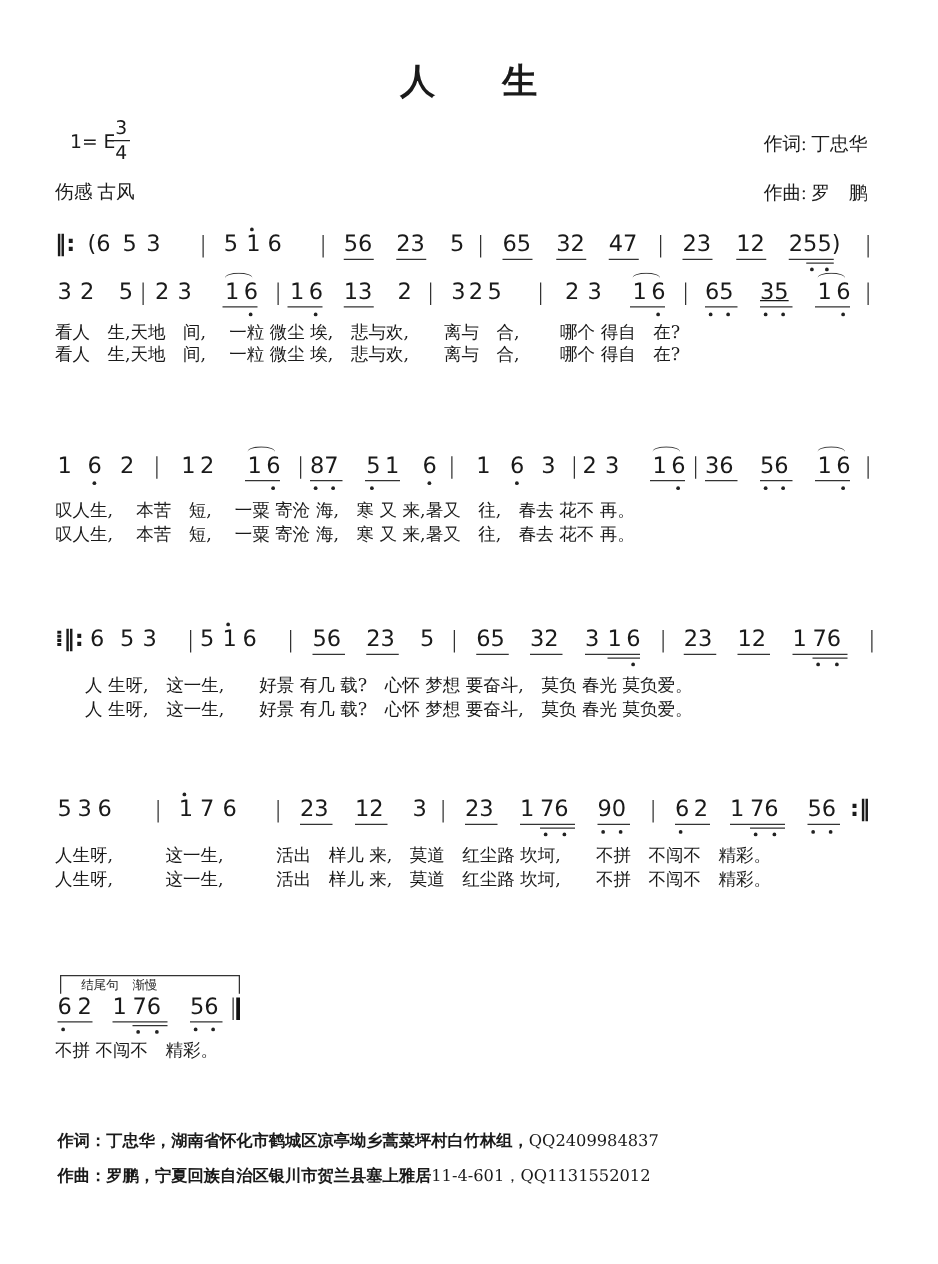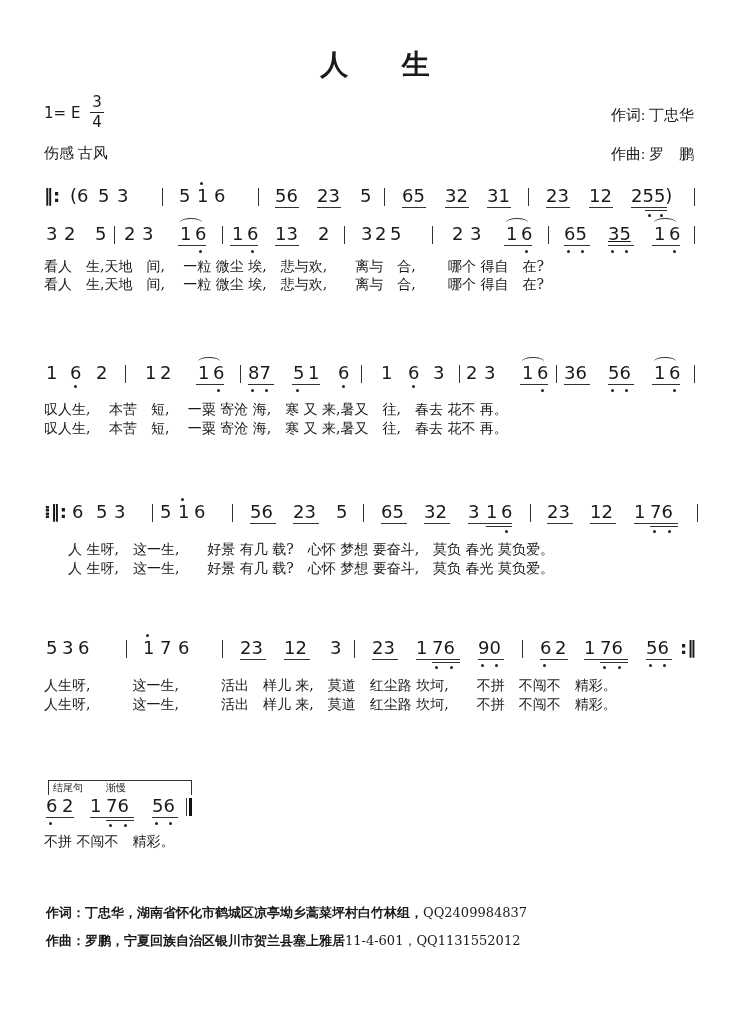--- a/index.html
+++ b/index.html
@@ -1,21 +1,21 @@
 <!DOCTYPE html>
 <html><head>
 <meta charset="utf-8">
 <style>
   html, body { margin:0; padding:0; background:#ffffff; }
   body { width:750px; height:1011px; position:relative; overflow:hidden; color:#1a1a1a; }
   .sans { font-family: "DejaVu Sans", "Liberation Sans", sans-serif; }
   .serif { font-family: "DejaVu Serif", "Liberation Serif", serif; }
   .abs { position:absolute; }
   .title { top:46px; left:0; width:750px; text-align:center; font-size:28px; font-weight:bold; letter-spacing:22px; padding-left:22px; box-sizing:border-box; }
-  .key { top:104px; left:44px; font-size:15px; }
+  .key { top:104px; left:56px; font-size:15px; }
   .frac { position:absolute; top:94px; left:90px; font-size:15px; text-align:center; line-height:17px; width:14px; }
   .frac .line { border-top:1px solid #222; margin:1px 0; }
   .meta-right { right:56px; font-size:15px;font-family:Liberation Serif, serif; }
   .mood { top:144px; left:44px; font-size:15px;font-family:Liberation Serif, serif; }
 
   .row { position:absolute; left:0; width:750px; height:24px; }
   .n { position:absolute; font-size:18px; line-height:20px; white-space:pre; }
   .bar { position:absolute; width:1px; height:18px; background:#333; }
   .ul { position:absolute; height:1px; background:#333; }
   .dot { position:absolute; width:3px; height:3px; border-radius:50%; background:#222; }
@@ -55,21 +55,21 @@
   <span class="n" style="left:275px;">56</span>
   <span class="ul" style="left:275px;top:21px;width:24px;"></span>
   <span class="n" style="left:317px;">23</span>
   <span class="ul" style="left:317px;top:21px;width:24px;"></span>
   <span class="n" style="left:360px;">5</span>
   <span class="bar" style="left:384px;top:2px;"></span>
   <span class="n" style="left:402px;">65</span>
   <span class="ul" style="left:402px;top:21px;width:24px;"></span>
   <span class="n" style="left:445px;">32</span>
   <span class="ul" style="left:445px;top:21px;width:24px;"></span>
-  <span class="n" style="left:487px;">31</span>
+  <span class="n" style="left:487px;">47</span>
   <span class="ul" style="left:487px;top:21px;width:24px;"></span>
   <span class="bar" style="left:528px;top:2px;"></span>
   <span class="n" style="left:546px;">23</span>
   <span class="ul" style="left:546px;top:21px;width:24px;"></span>
   <span class="n" style="left:589px;">12</span>
   <span class="ul" style="left:589px;top:21px;width:24px;"></span>
   <span class="n" style="left:631px;">255)</span>
   <span class="ul" style="left:631px;top:21px;width:36px;"></span>
   <span class="ul" style="left:645px;top:24px;width:22px;"></span>
   <span class="dot" style="left:648px;top:28px;"></span>
@@ -267,21 +267,21 @@
   <span class="n" style="left:646px;">56</span>
   <span class="ul" style="left:646px;top:21px;width:26px;"></span>
   <span class="dot" style="left:649px;top:26px;"></span>
   <span class="dot" style="left:663px;top:26px;"></span>
   <span class="rep-r" style="left:680px;top:-1px;">:‖</span>
 </div>
 <div class="lyr serif" style="top:676px;">人生呀,　　　这一生,　　　活出　样儿 来,　莫道　红尘路 坎坷,　　不拼　不闯不　精彩。</div>
 <div class="lyr serif" style="top:695px;">人生呀,　　　这一生,　　　活出　样儿 来,　莫道　红尘路 坎坷,　　不拼　不闯不　精彩。</div>
 
 <div class="bracket"></div>
-<span class="ending-label sans" style="left:53px;">结尾句</span>
+<span class="ending-label sans" style="left:65px;">结尾句</span>
 <span class="ending-label sans" style="left:106px;">渐慢</span>
 <div class="row sans" style="top:796px;">
   <span class="n" style="left:46px;">6</span>
   <span class="n" style="left:62px;">2</span>
   <span class="ul" style="left:46px;top:21px;width:28px;"></span>
   <span class="dot" style="left:49px;top:26px;"></span>
   <span class="n" style="left:90px;">1</span>
   <span class="n" style="left:106px;">76</span>
   <span class="ul" style="left:90px;top:21px;width:44px;"></span>
   <span class="ul" style="left:106px;top:24px;width:28px;"></span>

